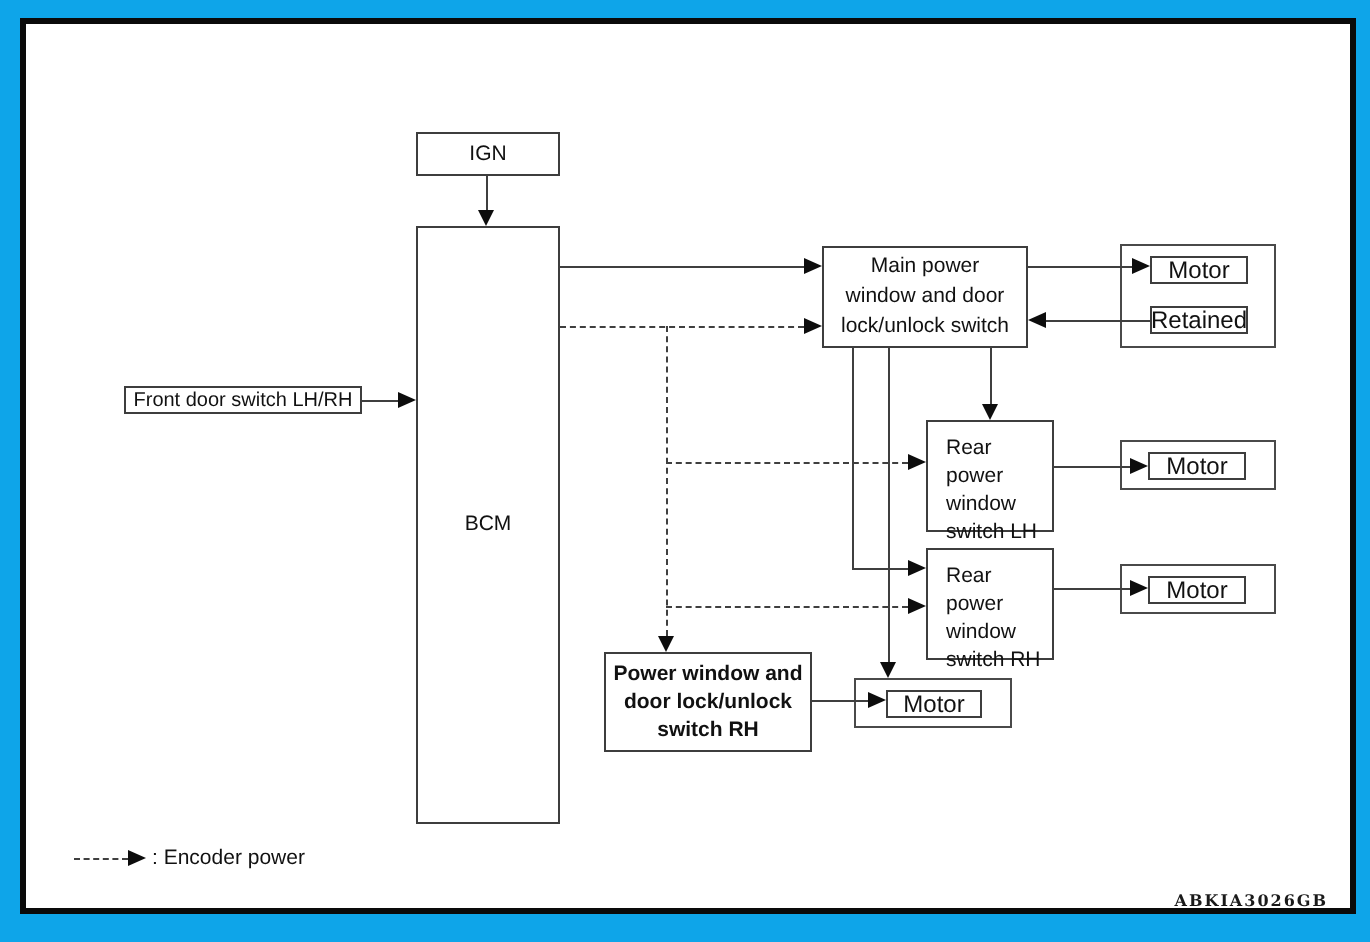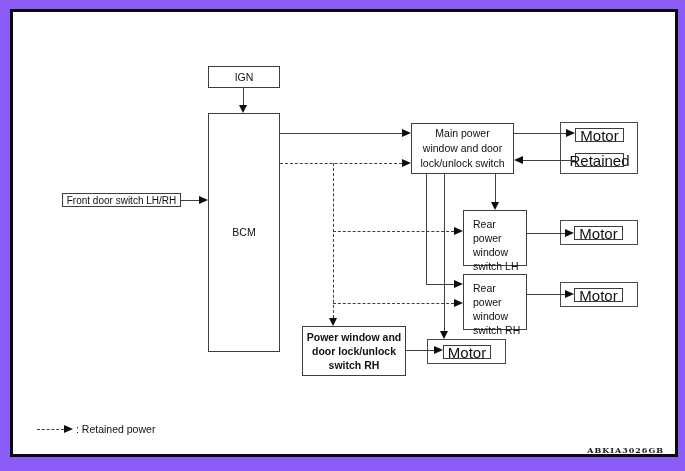--- a/index.html
+++ b/index.html
@@ -1,30 +1,30 @@
 <!DOCTYPE html>
 <html><head>
 <meta charset="utf-8">
 <style>
   html,body { margin:0; padding:0; background:#fff; }
   * { box-sizing:border-box; }
   #canvas {
-    position:relative; width:685px; height:471px; background:#8b5cf6;
+    position:relative; width:685px; height:471px; background:#0ea5e9;
     font-family:"Liberation Sans", sans-serif; color:#111; overflow:hidden;
   }
   .frame {
     position:absolute; left:10px; top:9px; width:668px; height:448px;
     border:3px solid #0a0a0a; background:#fff;
   }
   .box {
     position:absolute; border:1px solid #3d3d3d; background:#fff;
     display:flex; align-items:center; justify-content:center;
     font-size:10.5px; line-height:15px; text-align:center; white-space:pre-line;
   }
-  .box.small { font-size:15px; line-height:13px; }
+  .box.small { font-size:12px; line-height:13px; }
   .box.leftalign { align-items:flex-start; justify-content:flex-start;
     text-align:left; line-height:14px; padding:6px 0 14px 9px; }
   .ctr { position:absolute; border:1px solid #4a4a4a; background:#fff; }
   .hline { position:absolute; height:1px; background:#3f3f3f; }
   .vline { position:absolute; width:1px; background:#3f3f3f; }
   .hdash { position:absolute; height:0; border-top:1px dashed #3f3f3f; }
   .vdash { position:absolute; width:0; border-left:1px dashed #3f3f3f; }
   .ar { position:absolute; width:0; height:0; }
   .ar.r { border-top:4px solid transparent; border-bottom:4px solid transparent; border-left:9px solid #0d0d0d; }
   .ar.l { border-top:4px solid transparent; border-bottom:4px solid transparent; border-right:9px solid #0d0d0d; }
@@ -37,21 +37,21 @@
   }
 </style>
 </head>
 <body>
 
 <div id="canvas">
   <div class="frame"></div>
 
   <div class="box" style="left:208px; top:66px; width:72px; height:22px;">IGN</div>
 
-  <div class="box" style="left:208px; top:113px; width:72px; height:239px;">BCM</div>
+  <div class="box" style="left:208px; top:113px; width:72px; height:299px;">BCM</div>
 
   <div class="box small" style="left:62px; top:193px; width:119px; height:14px; white-space:nowrap; font-size:10px;">Front door switch LH/RH</div>
 
   <div class="box" style="left:411px; top:123px; width:103px; height:51px;">Main power
 window and door
 lock/unlock switch</div>
 
   <div class="ctr" style="left:560px; top:122px; width:78px; height:52px;"></div>
   <div class="box small" style="left:575px; top:128px; width:49px; height:14px;">Motor</div>
   <div class="box small" style="left:575px; top:153px; width:49px; height:14px;">Retained</div>
@@ -118,16 +118,16 @@
   <div class="ar d" style="left:329px; top:318px;"></div>
 
   <div class="hdash" style="left:333px; top:231px; width:121px;"></div>
   <div class="ar r" style="left:454px; top:227px;"></div>
 
   <div class="hdash" style="left:333px; top:303px; width:121px;"></div>
   <div class="ar r" style="left:454px; top:299px;"></div>
 
   <div class="hdash" style="left:37px; top:429px; width:27px;"></div>
   <div class="ar r" style="left:64px; top:425px;"></div>
-  <div class="legend-text">: Retained power</div>
+  <div class="legend-text">: Encoder power</div>
 
   <div class="code-text">ABKIA3026GB</div>
 </div>
 
 </body></html>

